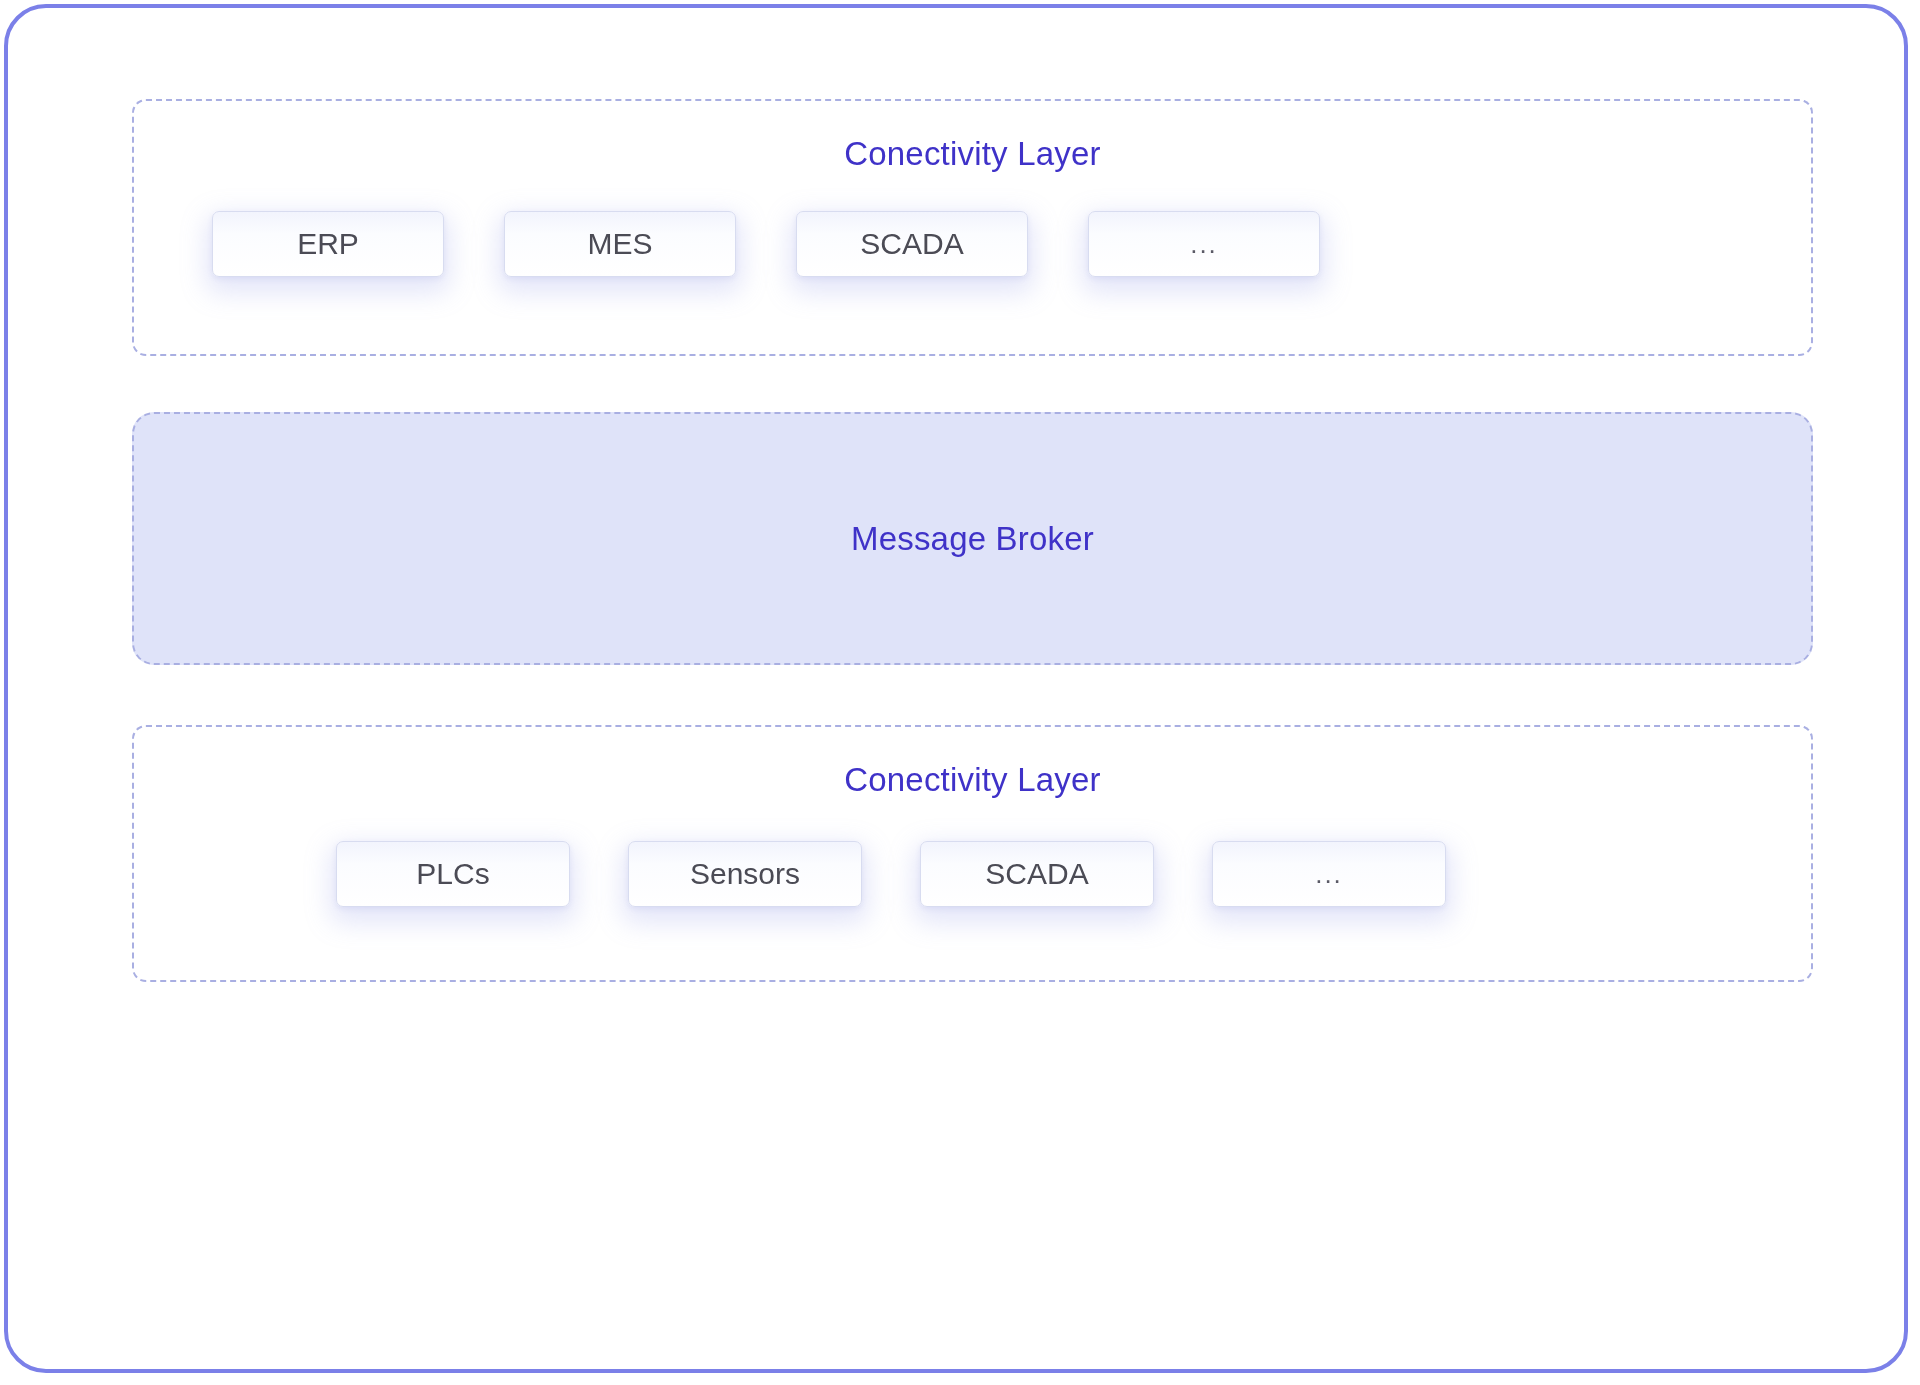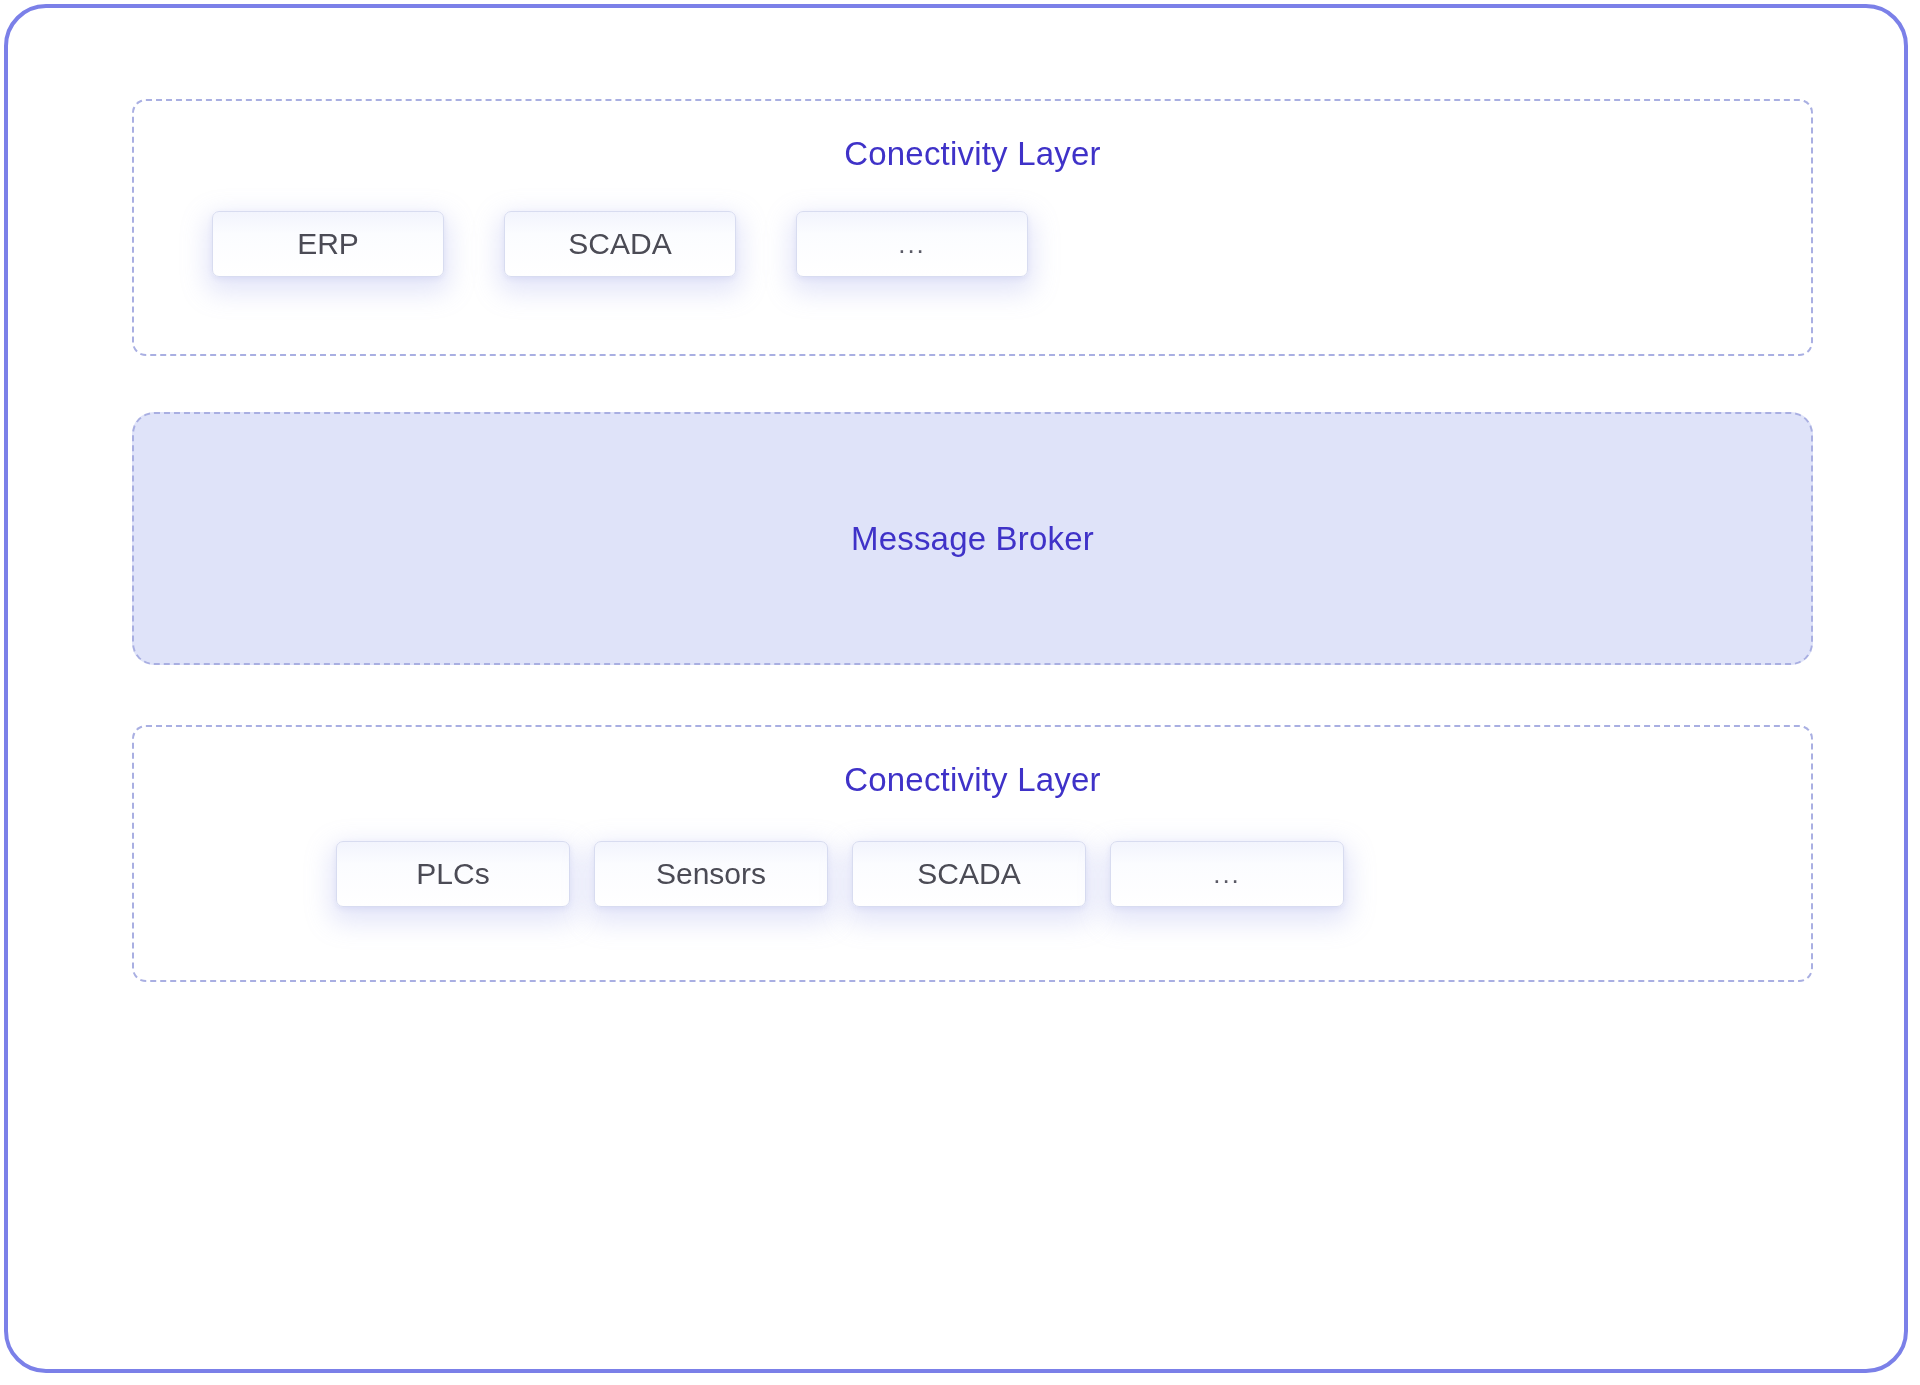--- a/index.html
+++ b/index.html
@@ -90,21 +90,21 @@
 
   .chip-row-top {
     margin-top: 41px;
     padding-left: 78px;
     gap: 60px;
   }
 
   .chip-row-bottom {
     margin-top: 45px;
     padding-left: 202px;
-    gap: 24px;
+    gap: 58px;
   }
 
   .chip {
     box-sizing: border-box;
     height: 66px;
     display: flex;
     align-items: center;
     justify-content: center;
     background: linear-gradient(to bottom, #f2f4fd 0%, #fbfcff 34%, #ffffff 100%);
     border: 1px solid #d8dcf0;
@@ -133,20 +133,23 @@
 
   <div class="layer-stack">
 
     <section class="layer-panel panel-connectivity-top">
       <div class="layer-title">Conectivity Layer</div>
       <div class="chip-row chip-row-top">
         <div class="chip">
           <span>ERP</span>
         </div>
         <div class="chip">
+          <span>MES</span>
+        </div>
+        <div class="chip">
           <span>SCADA</span>
         </div>
         <div class="chip ellipsis">
           <span>...</span>
         </div>
       </div>
     </section>
 
 
     <section class="layer-panel panel-broker filled">

